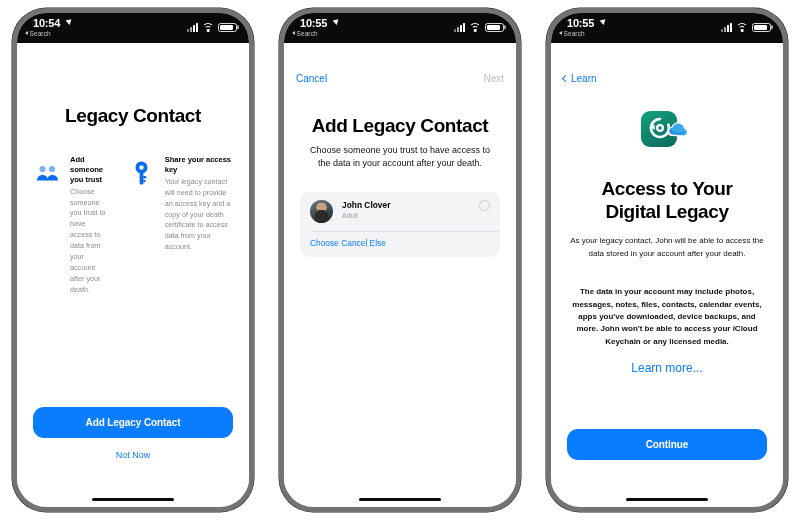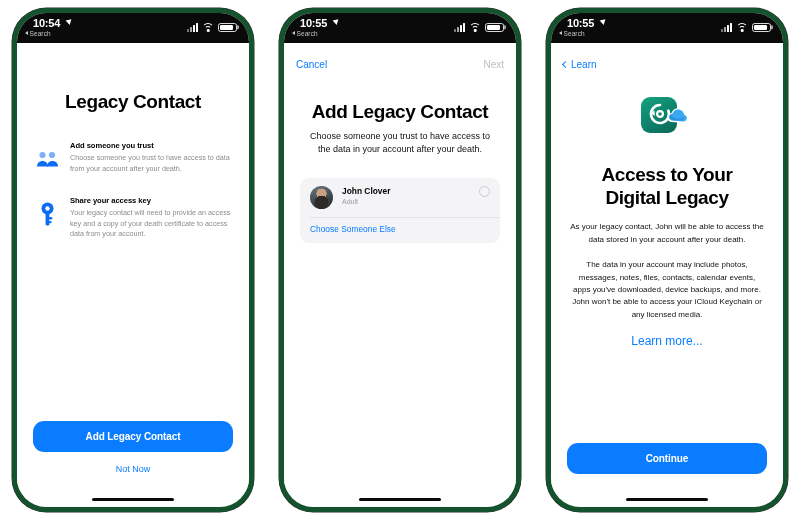--- a/index.html
+++ b/index.html
@@ -16,21 +16,21 @@
     justify-content: space-between;
     align-items: flex-start;
     padding: 8px 12px 0 12px;
   }
 
   
   .phone {
     position: relative;
     width: 242px;
     height: 504px;
-    background: #14532d;
+    background: #737373;
     border-radius: 34px;
     padding: 5px;
     box-shadow: 0 0 0 0.5px #2a2a2a;
     flex: 0 0 auto;
   }
   .screen {
     position: relative;
     width: 100%;
     height: 100%;
     background: #ffffff;
@@ -132,21 +132,21 @@
   }
   .battery i { display: block; height: 100%; width: 88%; background: #ffffff; border-radius: 1.2px; }
 
   
   .body {
     flex: 1 1 auto;
     position: relative;
     background: #ffffff;
     display: flex;
     flex-direction: column;
-    padding: 4px 16px;
+    padding: 18px 16px;
   }
 
   
   .navbar {
     height: 34px;
     display: flex;
     align-items: center;
     justify-content: space-between;
     flex: 0 0 auto;
     margin: 0 -4px;
@@ -181,21 +181,21 @@
   .hero-sub {
     font-size: 9px;
     color: #111;
     text-align: center;
     line-height: 1.42;
     margin-top: 7px;
     padding: 0 6px;
   }
 
   
-  .features { margin-top: 28px; display: flex; flex-direction: column; gap: 21px; padding-left: 2px; }
+  .features { margin-top: 28px; display: flex; flex-direction: row; gap: 21px; padding-left: 2px; }
   .feature { display: flex; gap: 11px; align-items: flex-start; }
   .feat-icon {
     flex: 0 0 auto;
     width: 24px; height: 26px;
     display: flex; align-items: center; justify-content: center;
     margin-top: 5px;
   }
   .feat-txt { flex: 1 1 auto; }
   .feat-title {
     font-size: 7.6px;
@@ -266,21 +266,21 @@
   }
 
   .para {
     font-size: 8px;
     color: #111;
     text-align: center;
     line-height: 1.55;
     margin-top: 12px;
     padding: 0 2px;
   }
-  .para.second { margin-top: 13px; }
+  .para.second { margin-top: 26px; font-weight: bold; }
   .learn {
     font-size: 12px;
     color: #0a7cff;
     text-align: center;
     margin-top: 13px;
     cursor: pointer;
   }
 
   
   .footer {
@@ -448,21 +448,21 @@
         <div class="card">
           <div class="card-row">
             <div class="avatar"></div>
             <div>
               <div class="contact-name">John Clover</div>
               <div class="contact-meta">Adult</div>
             </div>
             <div class="radio"></div>
           </div>
           <div class="card-divider"></div>
-          <div class="card-link">Choose Someone Else</div>
+          <div class="card-link">Choose Cancel Else</div>
         </div>
 
         <div class="footer"></div>
       </div>
 
       <div class="home-wrap">
         <div class="home-indicator"></div>
       </div>
     </div>
   </div>

